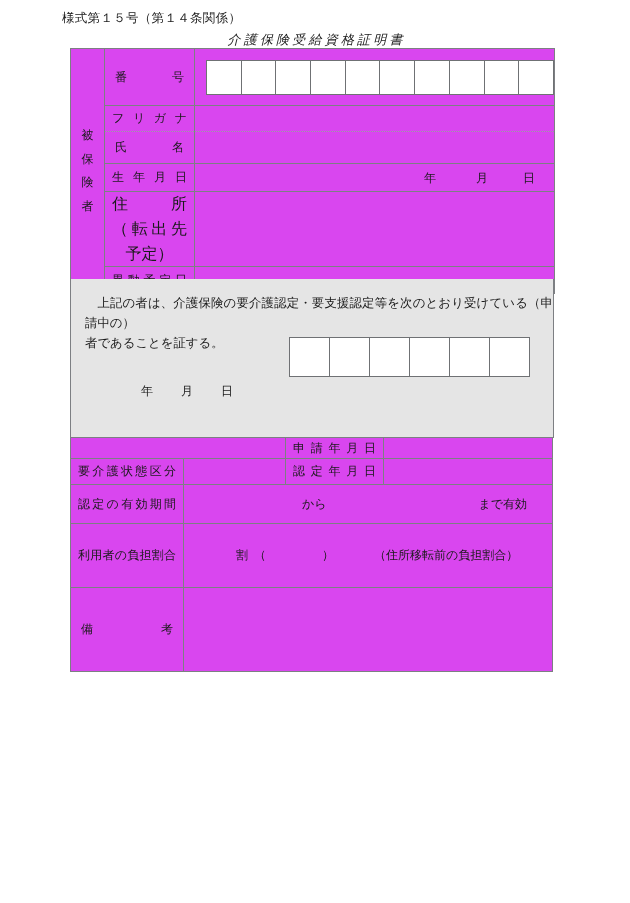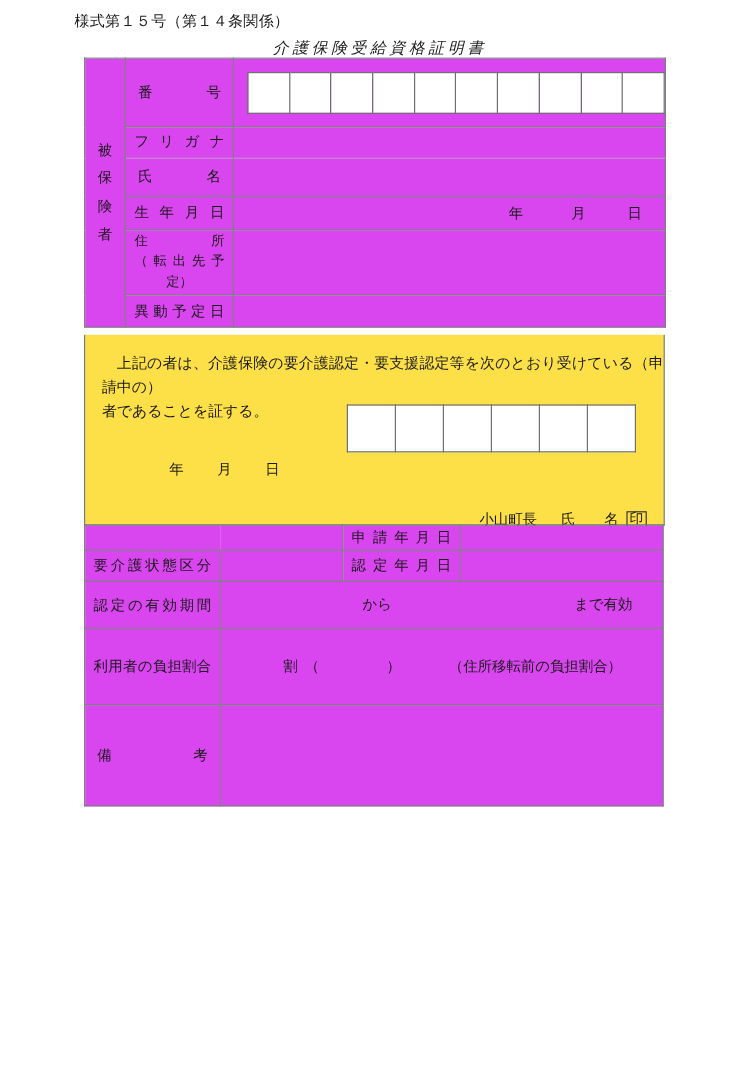--- a/index.html
+++ b/index.html
@@ -107,21 +107,21 @@
   .dotted-row td {
     border-bottom: 1px dotted #9a9c9f !important;
   }
   .no-top td { border-top: none !important; }
 
   
   .stmt-box {
     position: absolute;
     border: 1px solid #7d7f83;
     border-top: none;
-    background: #fde047;
+    background: #e5e5e5;
   }
   .stmt-text {
     position: absolute;
     left: 14px;
     top: 14px;
     width: 468px;
     font-size: 12.4px;
     line-height: 1.62;
     text-align: justify;
     text-justify: inter-ideograph;
@@ -199,21 +199,21 @@
   .birth-line {
     position: relative;
     height: 100%;
     font-size: 12px;
   }
   .birth-line .y { position: absolute; right: 118px; top: 50%; transform: translateY(-50%); }
   .birth-line .m { position: absolute; right: 66px;  top: 50%; transform: translateY(-50%); }
   .birth-line .d { position: absolute; right: 19px;  top: 50%; transform: translateY(-50%); }
 
   .two-line-label {
-    font-size: 11px;
+    font-size: 16px;
     line-height: 1.55;
     padding: 0 7px;
     font-family: Liberation Serif, serif;
   }
   .two-line-label span {
     display: block;
     text-align: justify;
     text-align-last: justify;
     text-justify: inter-character;
   }
@@ -327,23 +327,20 @@
         <td></td>
         <td></td>
       </tr>
     </tbody>
       </table>
 
     <div class="date-line">
       <span>年</span><span class="sp"></span><span>月</span><span class="sp"></span><span>日</span>
     </div>
 
-    <div class="signer">
-      <span>小山町長</span><span class="gap-m"></span><span>氏　　名</span><span class="seal">印</span>
-    </div>
   </div>
 
   <table class="tbl" style="left:70px; top:437px; width:482px;">
     <colgroup>
       <col style="width:113px;">
       <col style="width:102px;">
       <col style="width:98px;">
       <col style="width:169px;">
     </colgroup>
     <tbody>

